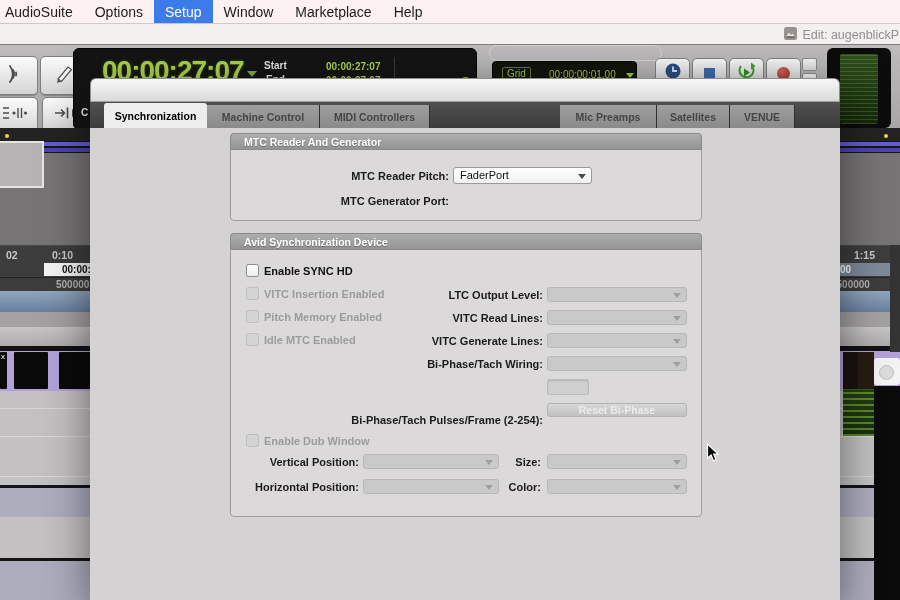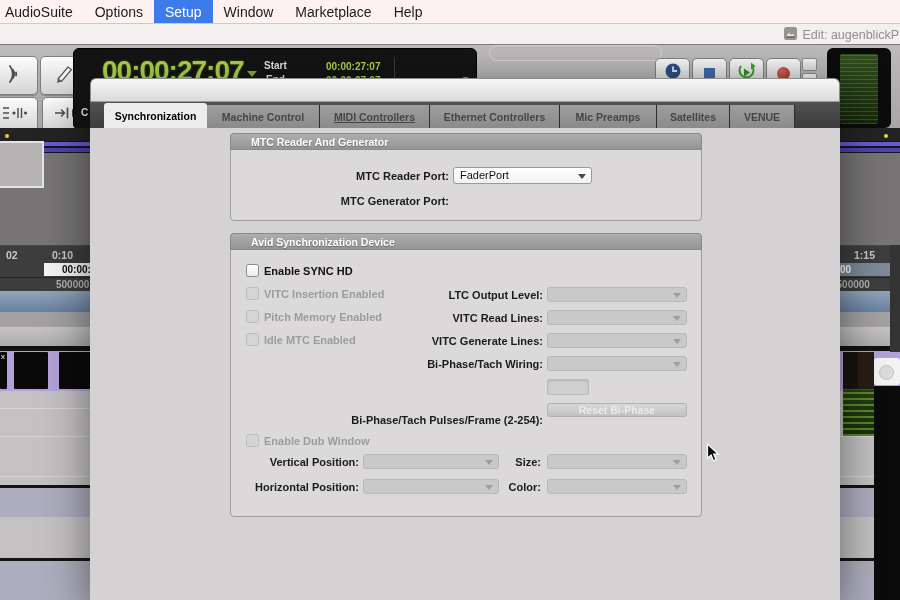--- a/index.html
+++ b/index.html
@@ -115,21 +115,21 @@
   .tab{position:absolute;top:3px;height:23px;background:linear-gradient(#9e9e9e,#8a8a8a);
     border-right:1px solid #2e2e2e;display:flex;align-items:center;justify-content:center;
     font-size:10.5px;font-weight:bold;color:#454545;box-sizing:border-box;}
   .tab.active{top:1px;height:25px;background:#ededed;color:#000;border-radius:3px 3px 0 0;
     border-right:none;z-index:2;}
   .dlg-body{position:absolute;left:0;top:50px;width:750px;height:472px;background:#d4d2d2;}
 
   .groupbox{position:absolute;background:#dbd9d9;border:1px solid #9e9e9e;border-radius:4px;box-sizing:border-box;}
   .group-header{position:absolute;left:-1px;top:-1px;right:-1px;height:17px;
     background:linear-gradient(#aeaeae,#949494);border:1px solid #8a8a8a;border-radius:4px 4px 0 0;
-    color:#fff;font-size:10.5px;font-weight:bold;line-height:16px;padding-left:20px;
+    color:#fff;font-size:10.5px;font-weight:bold;line-height:16px;padding-left:13px;
     text-shadow:0 1px 1px rgba(0,0,0,.3);box-sizing:border-box;}
   .lbl{position:absolute;font-size:11px;font-weight:bold;color:#1b1b1b;text-align:right;white-space:nowrap;}
   .cb{position:absolute;width:13px;height:13px;border-radius:2.5px;box-sizing:border-box;
     background:linear-gradient(#fff,#ececec);border:1px solid #8a8a8a;}
   .cb.dis{background:#d4d4d4;border:1px solid #bdbdbd;}
   .cb-label{position:absolute;font-size:11px;font-weight:bold;color:#111;white-space:nowrap;}
   .cb-label.dis{color:#9c9c9c;}
   .dd{position:absolute;height:17px;background:linear-gradient(#ffffff,#f1f1f1);
     border:1px solid #9a9a9a;border-radius:3px;box-sizing:border-box;font-size:11px;color:#111;
     line-height:15px;padding-left:6px;}
@@ -207,20 +207,25 @@
       <div class="tc-small-val" style="left:252px;top:12px;">00:00:27:07</div>
       <div class="tc-small-label" style="left:192px;top:25px;">End</div>
       <div class="tc-small-val" style="left:252px;top:26px;">00:00:27:07</div>
       <div class="tc-sep"></div>
       <div class="green-glyph" style="left:385px;"></div>
       <div class="green-glyph2" style="left:400px;"></div>
       <div class="tc-c">C</div>
     </div>
 
     <div class="grid-outline"></div>
+    <div class="grid-box">
+      <div class="grid-label">Grid</div>
+      <div class="grid-value">00:00:00:01.00</div>
+      <div class="grid-dd"></div>
+    </div>
 
     <div class="tbtn" style="left:655px;">
       <span><svg width="18" height="18" viewBox="0 0 18 18">
             <circle cx="9" cy="9" r="7.5" fill="#2d4e82"></circle>
             <path d="M9 4.5 V9 H13" stroke="#d5e3f7" stroke-width="1.8" fill="none"></path>
           </svg></span>
     </div>
     <div class="tbtn" style="left:692px;">
       <span class="stop-square"></span>
     </div>
@@ -301,31 +306,30 @@
     <div class="right-edge"></div>
   </div>
 
   <div class="dialog">
     <div class="dlg-titlebar">
       <span class="dlg-title">Peripherals</span>
     </div>
     <div class="tabbar">
       <div class="tab active" style="left:14px;width:103px;">Synchronization</div>
       <div class="tab" style="left:117px;width:113px;">Machine Control</div>
-      <div class="tab" style="left:230px;width:110px;text-decoration:underline;">MIDI Controllers</div>
-      <div class="tab" style="left:340px;width:130px;">Ethernet Controllers</div>
+      <div class="tab" style="left:230px;width:110px;">MIDI Controllers</div>
       <div class="tab" style="left:470px;width:97px;">Mic Preamps</div>
       <div class="tab" style="left:567px;width:73px;">Satellites</div>
       <div class="tab" style="left:640px;width:65px;">VENUE</div>
     </div>
     <div class="dlg-body">
 
       <div class="groupbox" style="left:140px;top:5px;width:472px;height:88px;">
         <div class="group-header">MTC Reader And Generator</div>
-        <div class="lbl" style="left:0;width:218px;top:36px;">MTC Reader Port:</div>
+        <div class="lbl" style="left:0;width:218px;top:36px;">MTC Reader Pitch:</div>
         <div class="dd" style="left:222px;top:33px;width:139px;">
           <span>FaderPort</span>
           <span class="dd-arrow"></span>
         </div>
         <div class="lbl" style="left:0;width:218px;top:61px;">MTC Generator Port:</div>
         <div class="dd" style="left:222px;top:58px;width:139px;margin-top:44px;">
           <span>none</span>
           <span class="dd-arrow"></span>
         </div>
       </div>

